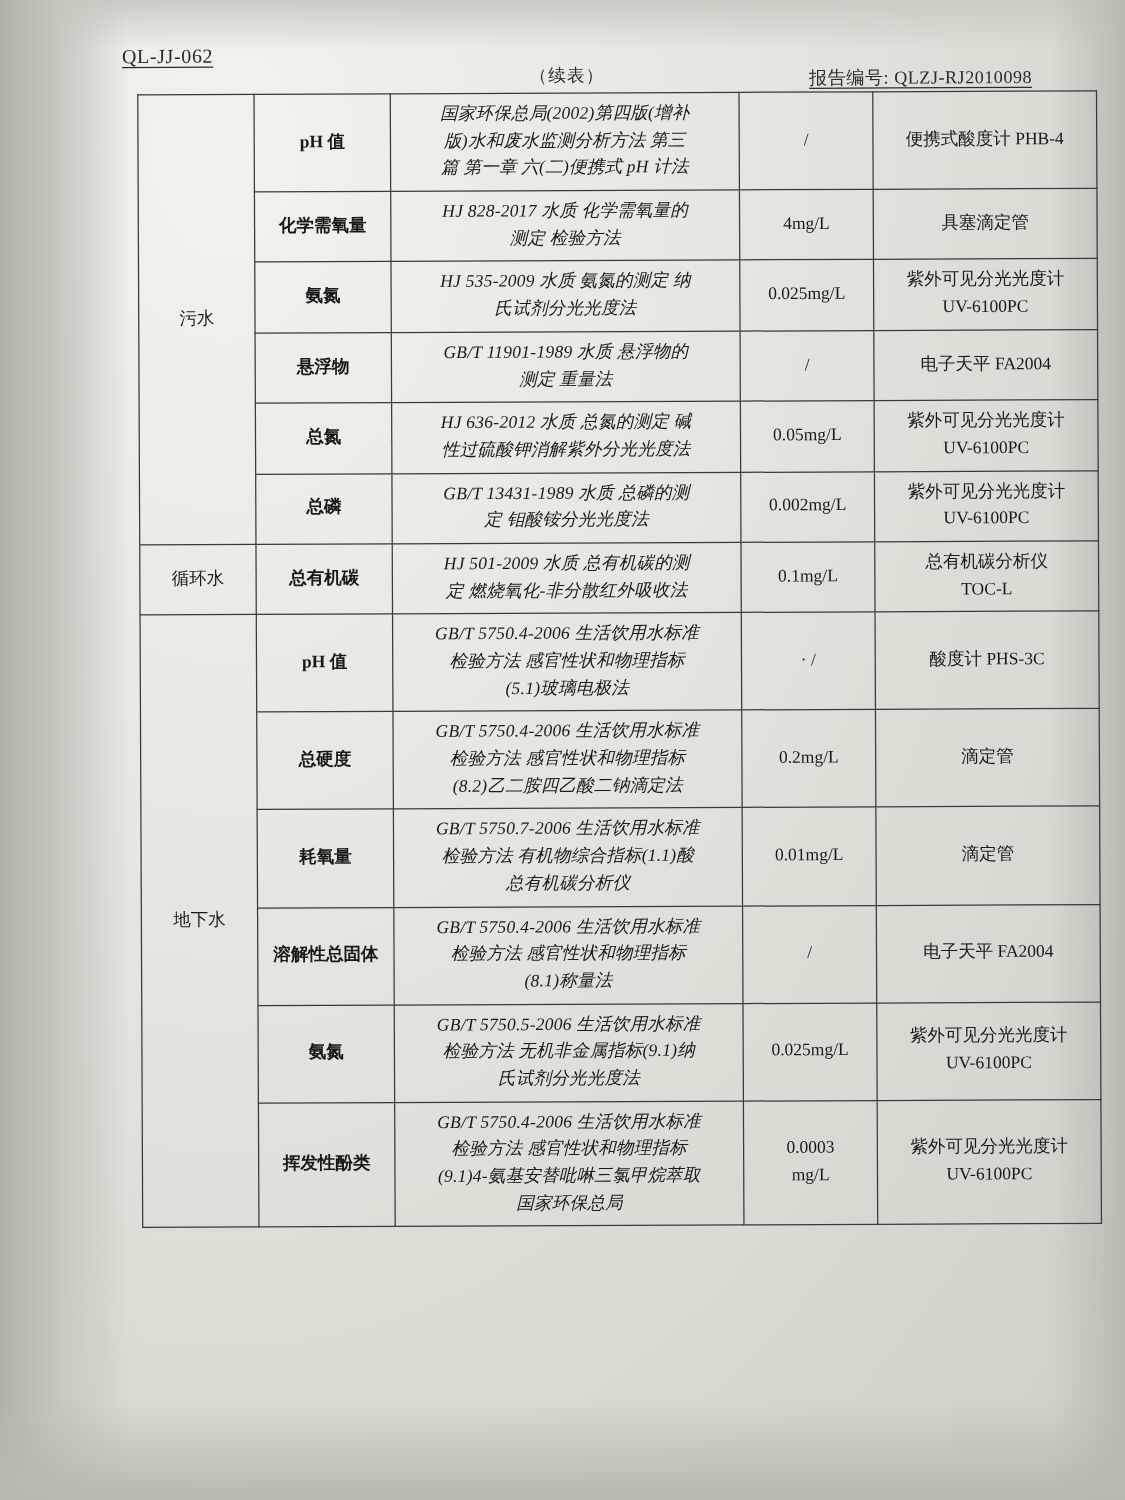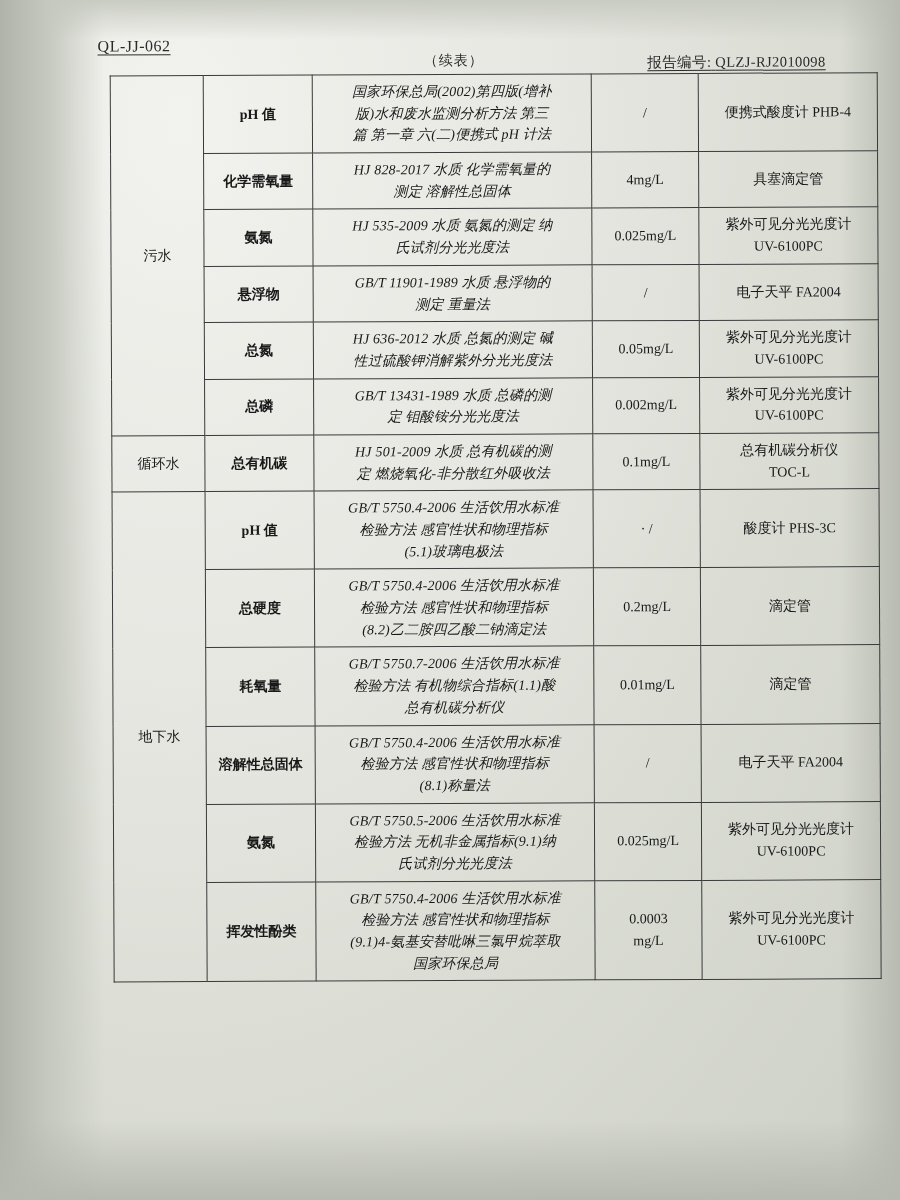--- a/index.html
+++ b/index.html
@@ -170,21 +170,21 @@
                 <div>便携式酸度计 PHB-4</div>
               </div>
             </td>
           </tr>
 
           <tr>
             <td class="item">化学需氧量</td>
             <td class="method">
               <div class="method-lines">
                 <div>HJ 828-2017 水质 化学需氧量的</div>
-                <div>测定 溶解性总固体</div>
+                <div>测定 检验方法</div>
               </div>
             </td>
             <td class="detect">
               <div class="detect-lines">
                 <div>4mg/L</div>
               </div>
             </td>
             <td class="equip">
               <div class="equip-lines">
                 <div>具塞滴定管</div>

